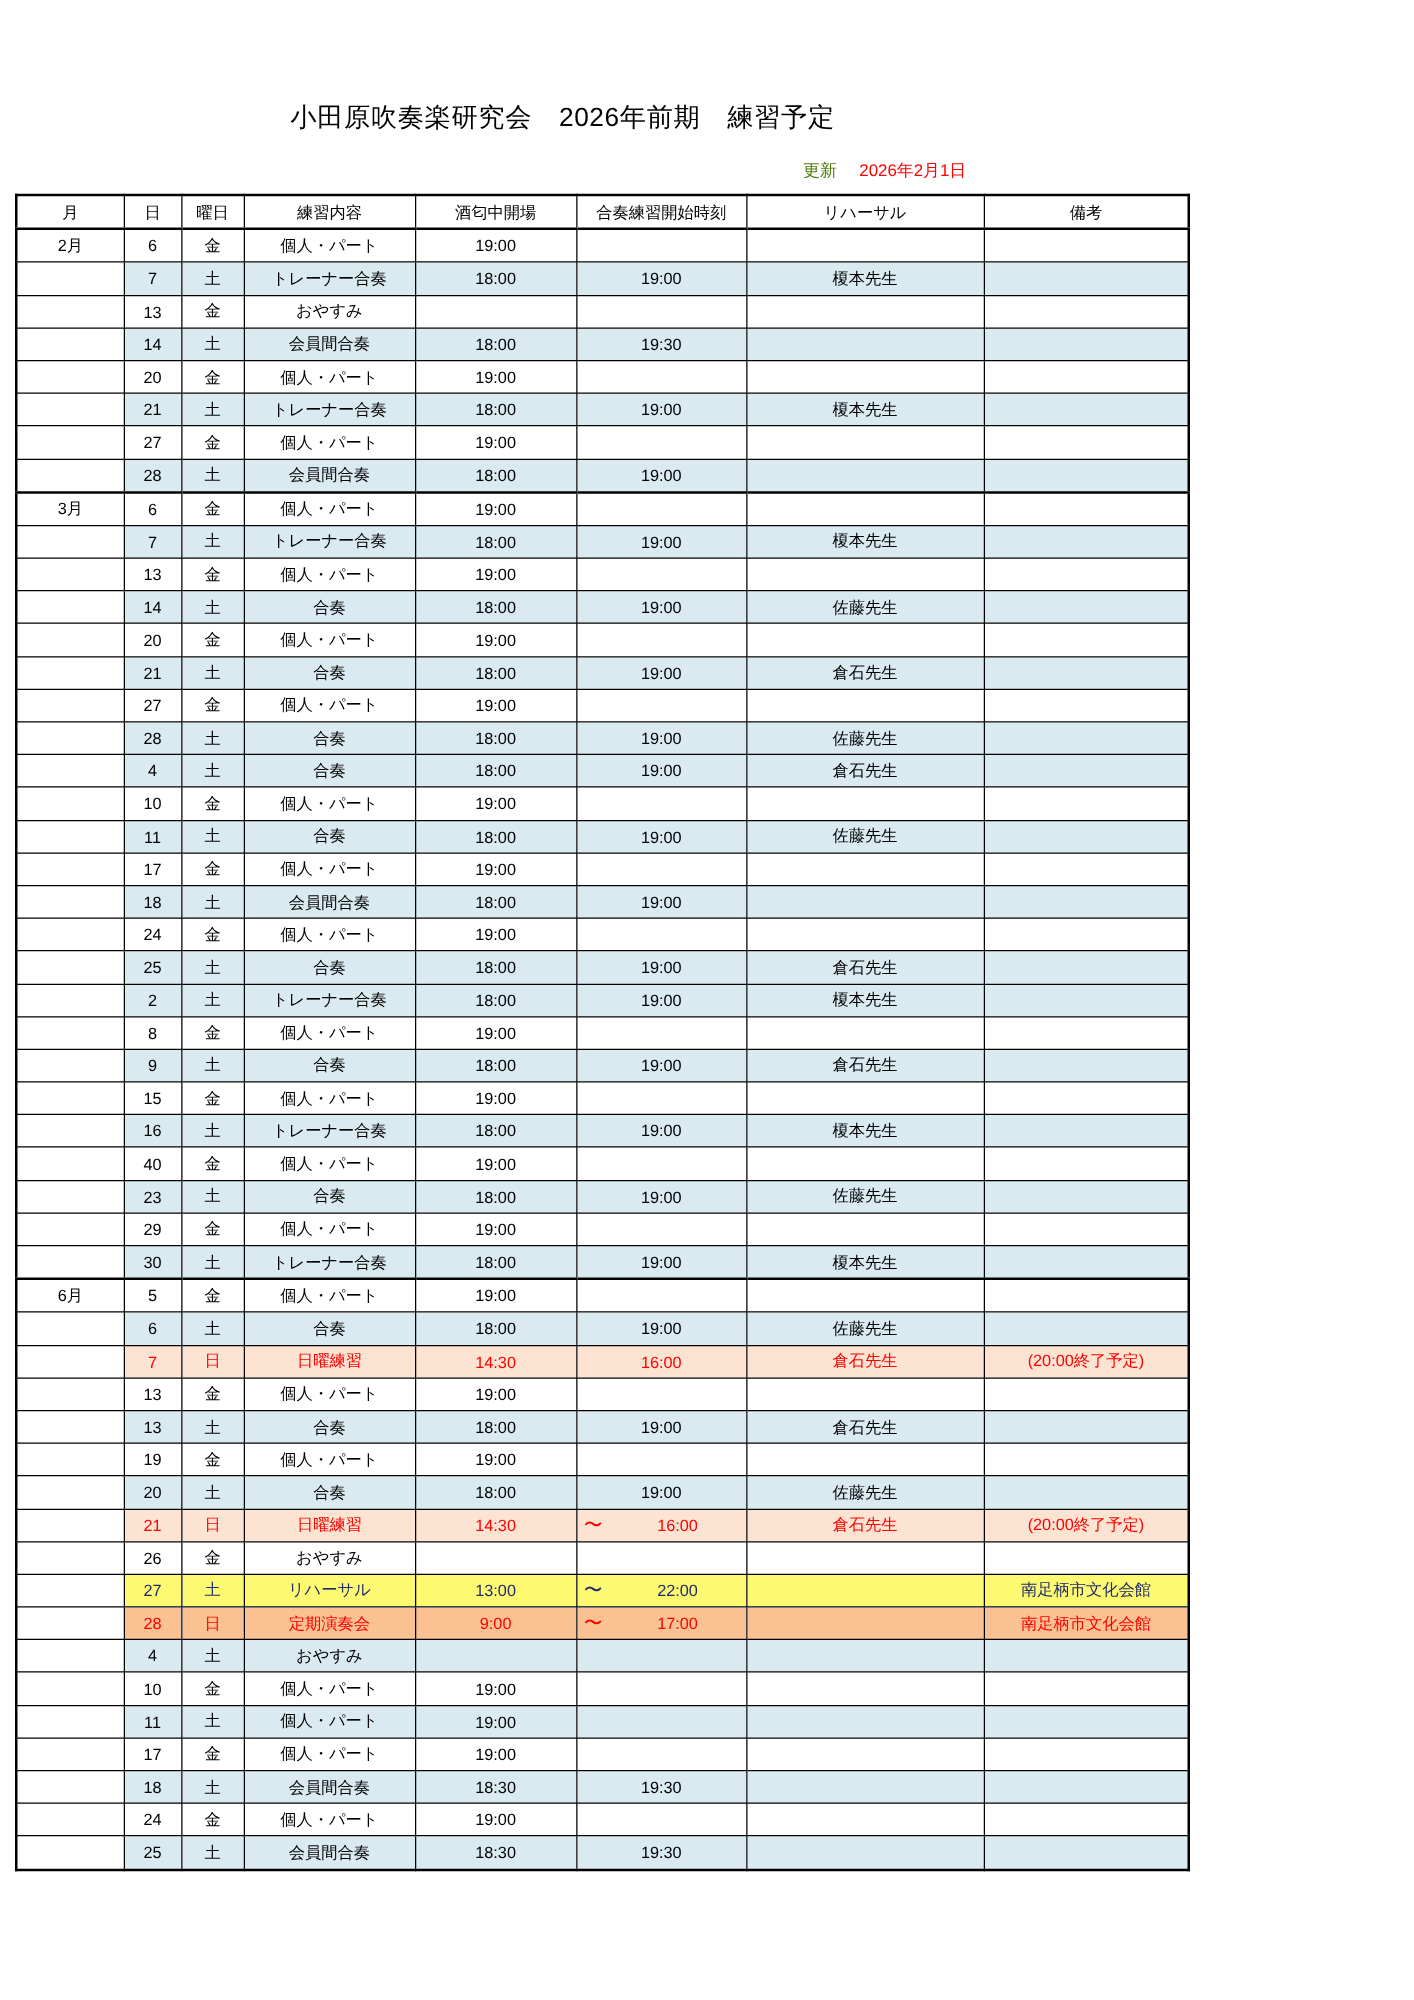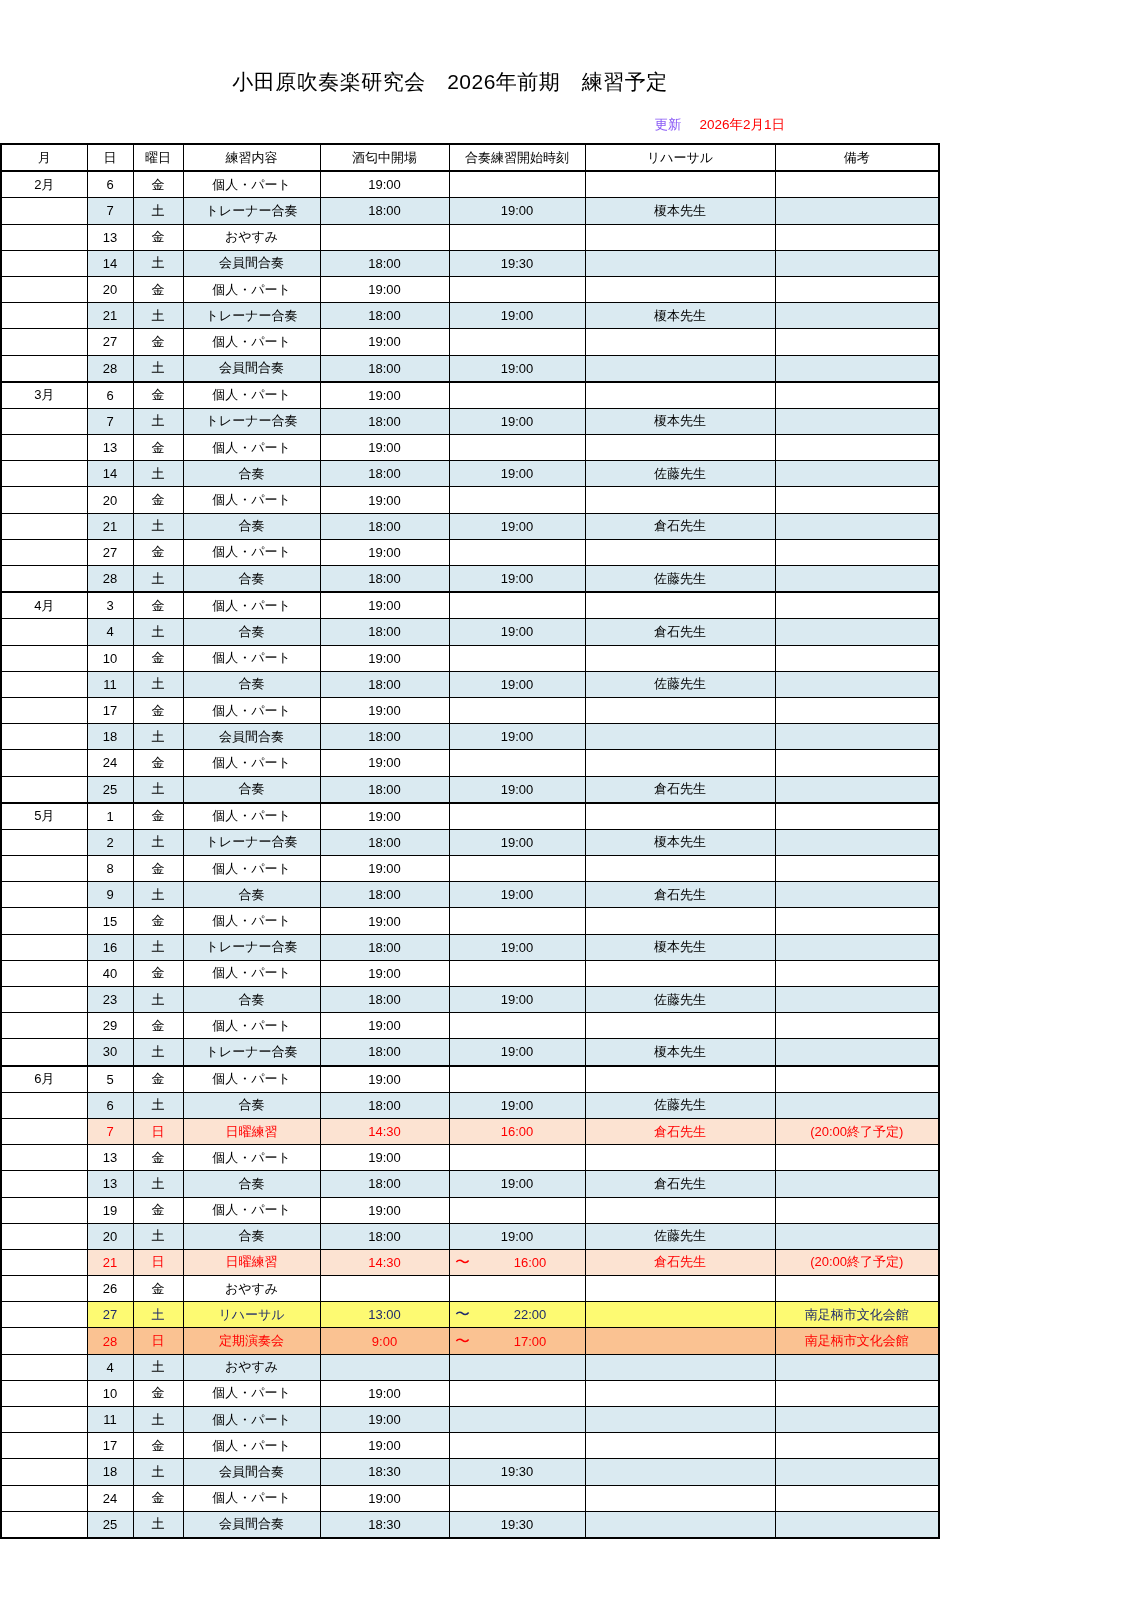--- a/index.html
+++ b/index.html
@@ -10,21 +10,21 @@
   body {
     width: 1131px;
     min-height: 1600px;
     font-family: "Liberation Sans", "DejaVu Sans", sans-serif;
     color: #000000;
     position: relative;
   }
   .page {
     width: 900px;
     box-sizing: border-box;
-    padding: 0;
+    padding: 12px;
   }
 
   
   .title-bar {
     padding-top: 68px;
     text-align: center;
   }
   .doc-title {
     font-size: 21px;
     letter-spacing: 0.5px;
@@ -33,21 +33,21 @@
   }
 
   
   .update-line {
     margin-top: 20px;
     padding-right: 115px;
     text-align: right;
     font-size: 13.5px;
     white-space: nowrap;
   }
-  .update-label { color: #8b5cf6; }
+  .update-label { color: #4d7c0f; }
   .update-date {
     color: #ff0000;
     margin-left: 18px;
     text-align: right;
   }
 
   
   .table-wrap {
     margin: 9px auto 0 auto;
     width: 938px;
@@ -324,30 +324,20 @@
           <tr class="tint-sat">
             <td class="month-blank"></td>
             <td>28</td>
             <td>土</td>
             <td>合奏</td>
             <td>18:00</td>
             <td>19:00</td>
             <td>佐藤先生</td>
             <td></td>
           </tr>
-          <tr class="tint-none month-start">
-            <td class="month-cell">4月</td>
-            <td>3</td>
-            <td>金</td>
-            <td>個人・パート</td>
-            <td>19:00</td>
-            <td></td>
-            <td></td>
-            <td></td>
-          </tr>
           <tr class="tint-sat">
             <td class="month-blank"></td>
             <td>4</td>
             <td>土</td>
             <td>合奏</td>
             <td>18:00</td>
             <td>19:00</td>
             <td>倉石先生</td>
             <td></td>
           </tr>
@@ -402,30 +392,20 @@
             <td></td>
           </tr>
           <tr class="tint-sat">
             <td class="month-blank"></td>
             <td>25</td>
             <td>土</td>
             <td>合奏</td>
             <td>18:00</td>
             <td>19:00</td>
             <td>倉石先生</td>
-            <td></td>
-          </tr>
-          <tr class="tint-none month-start">
-            <td class="month-cell">5月</td>
-            <td>1</td>
-            <td>金</td>
-            <td>個人・パート</td>
-            <td>19:00</td>
-            <td></td>
-            <td></td>
             <td></td>
           </tr>
           <tr class="tint-sat">
             <td class="month-blank"></td>
             <td>2</td>
             <td>土</td>
             <td>トレーナー合奏</td>
             <td>18:00</td>
             <td>19:00</td>
             <td>榎本先生</td>

